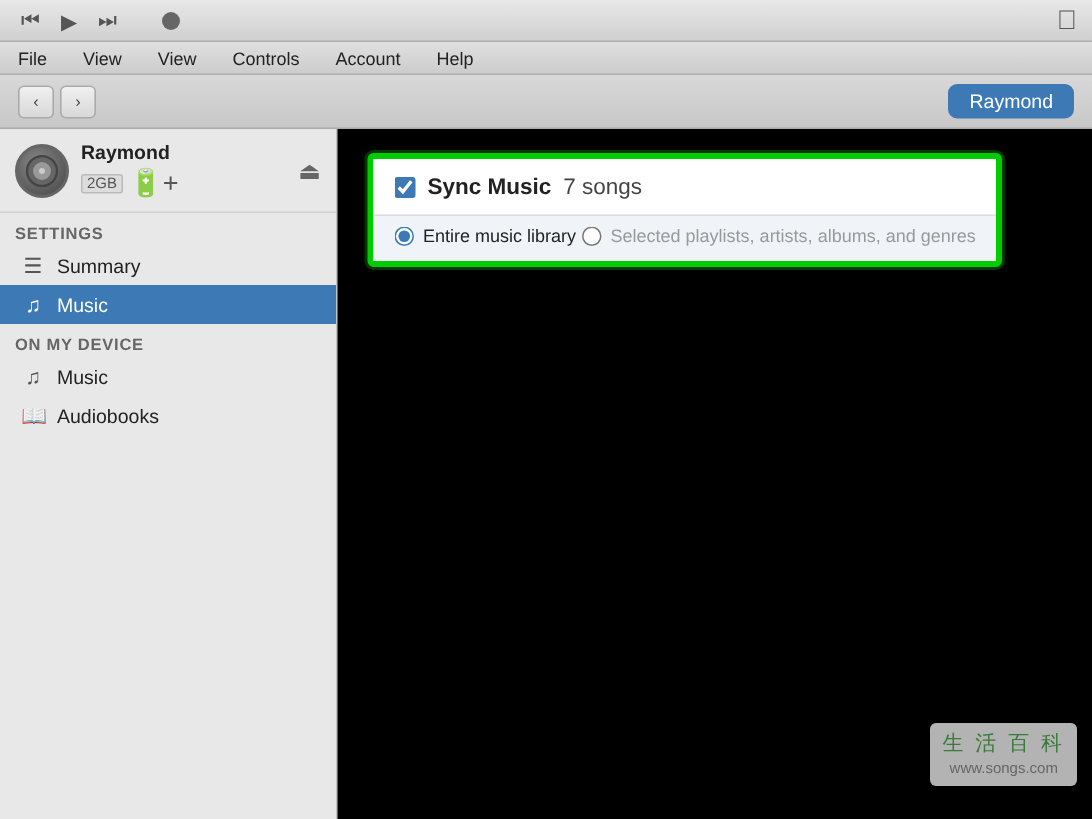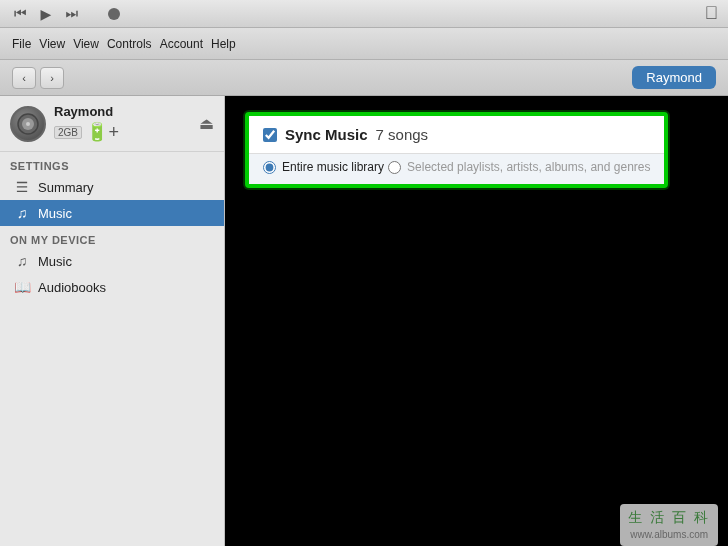--- a/index.html
+++ b/index.html
@@ -60,24 +60,25 @@
       left: 58%;
     }
     .apple-logo {
       font-size: 18px;
       color: #555;
     }
 
     
     .menu-bar {
       background: linear-gradient(to bottom, #e0e0e0, #cccccc);
-      height: 32px;
+      height: 22px;
       display: flex;
       align-items: center;
       padding: 0 8px;
+      gap: 16px;
       border-bottom: 1px solid #b0b0b0;
     }
     .menu-item {
       font-size: 12px;
       color: #222;
       cursor: pointer;
       padding: 2px 4px;
     }
 
     
@@ -277,21 +278,21 @@
       font-size: 12px;
       color: #222;
     }
     .sync-option-label.disabled {
       color: #999;
     }
 
     
     .watermark {
       position: absolute;
-      bottom: 10px;
+      bottom: 22px;
       right: 10px;
       background: rgba(255,255,255,0.7);
       padding: 4px 8px;
       border-radius: 4px;
       font-size: 11px;
       color: #555;
       text-align: center;
       line-height: 1.4;
     }
     .watermark-cn {
@@ -399,17 +400,17 @@
         <div class="sync-option-row">
           <input type="radio" class="sync-radio" name="sync-type" style="">
           <span class="sync-option-label disabled">Selected playlists, artists, albums, and genres</span>
         </div>
       </div>
     </div>
 
     
     <div class="watermark">
       <div class="watermark-cn">生 活 百 科</div>
-      <div class="watermark-url">www.albums.com</div>
+      <div class="watermark-url">www.songs.com</div>
     </div>
 
   </div>
 </div>
 
 </body></html>

